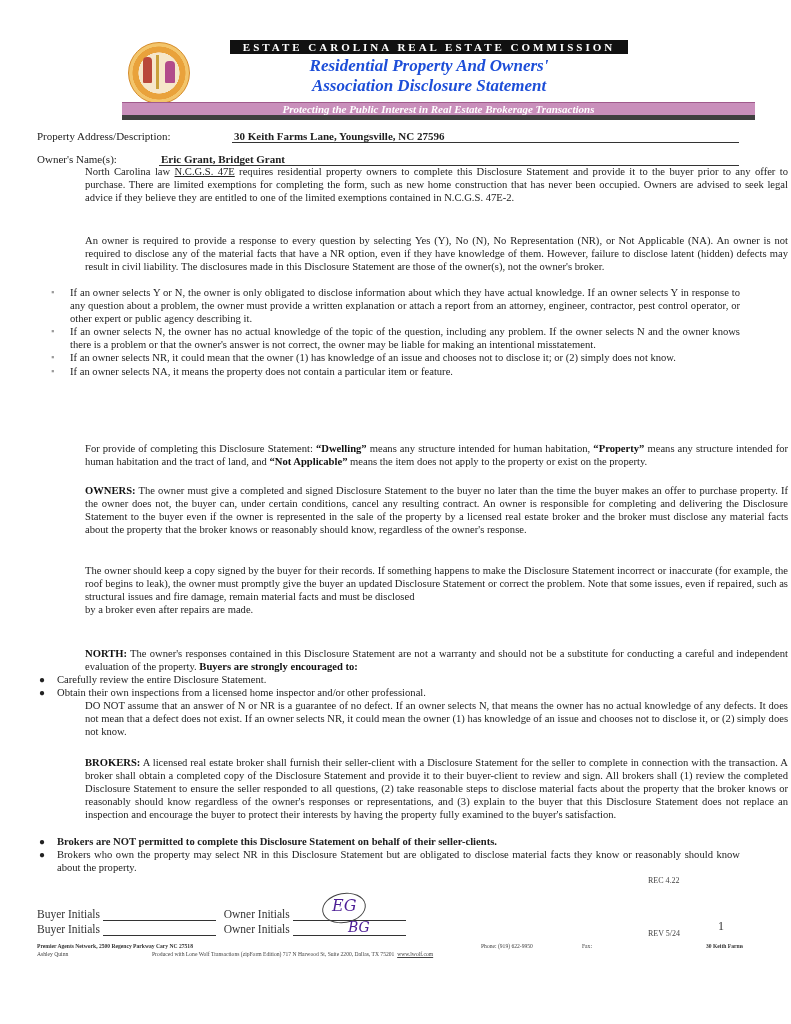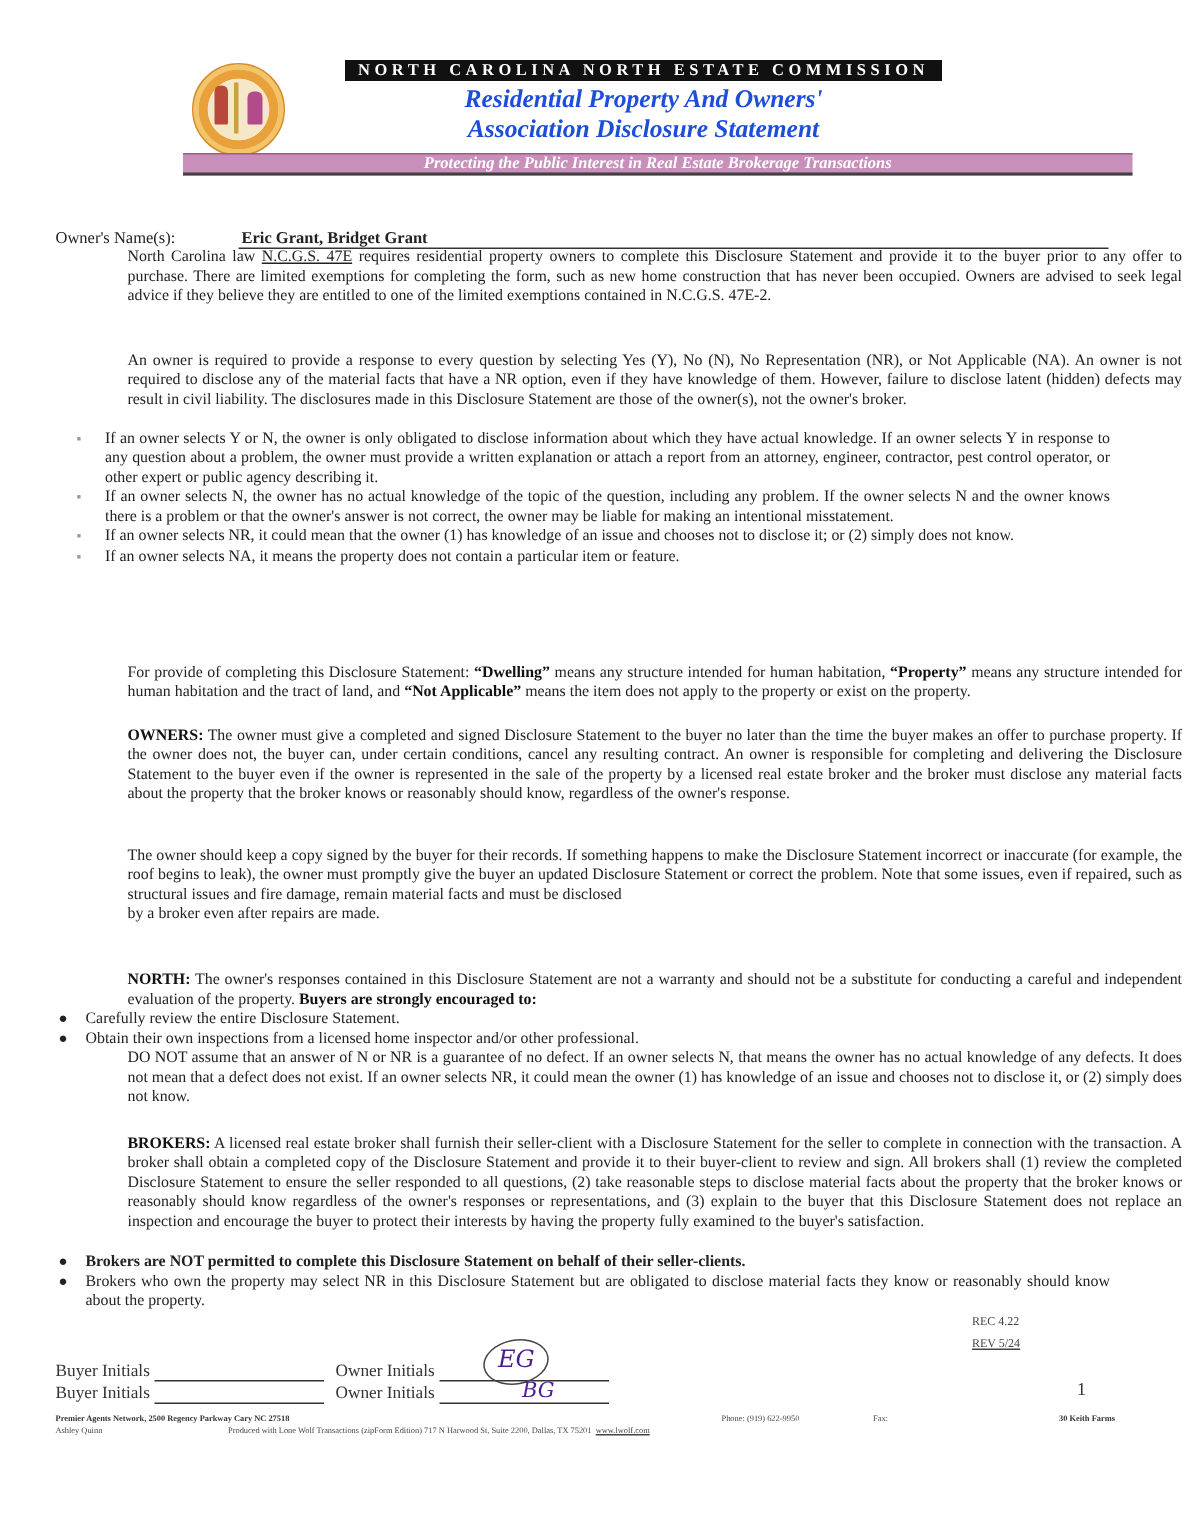--- a/index.html
+++ b/index.html
@@ -23,21 +23,21 @@
     position: absolute; left: 230px; top: 40px; width: 398px; height: 14px;
     background: #111; color: #fff; font-family: "Liberation Serif", serif; font-weight: bold;
     font-size: 11px; letter-spacing: 3px; text-align: center; line-height: 14px;
   }
   .form-title {
     position: absolute; left: 230px; top: 56px; width: 398px; text-align: center;
     color: #1d4ed8; font-style: italic; font-weight: bold; font-size: 17px; line-height: 20px;
   }
   .tagline-bar {
     position: absolute; left: 122px; top: 102px; width: 633px; height: 12px;
-    background: #c98fbb; border-top: 1px solid #a05a8c; border-bottom: 2px solid #404040;
+    background: #c98fbb; border-top: 1px solid #a05a8c; border-bottom: 5px solid #404040;
     color: #fff; font-style: italic; font-weight: bold; font-size: 11px; line-height: 12px;
     text-align: center;
   }
 
   
   .field-row { position: absolute; left: 37px; width: 702px; height: 12px; font-size: 11px; line-height: 12px; }
   .field-row .label { display: inline-block; }
   .field-row .value {
     position: absolute; top: 0; right: 0; font-weight: bold; text-decoration: none;
     border-bottom: 1px solid #333; height: 12px; padding-left: 2px;
@@ -81,27 +81,31 @@
 </head>
 <body>
 
 <div class="page">
 
   <div class="seal">
     <div class="fig1"></div>
     <div class="pole"></div>
     <div class="fig2"></div>
   </div>
-  <div class="commission-bar">NORTH CAROLINA NORTH ESTATE COMMISSION</div>
+  <div class="commission-bar">ESTATE CAROLINA REAL ESTATE COMMISSION</div>
   <div class="form-title">
     <div>Residential Property And Owners'</div>
     <div>Association Disclosure Statement</div>
   </div>
   <div class="tagline-bar">Protecting the Public Interest in Real Estate Brokerage Transactions</div>
 
+  <div class="field-row" id="row-address">
+    <span class="label">Property Address/Description:</span>
+    <span class="value">30 Keith Farms Lane, Youngsville, NC  27596</span>
+  </div>
   <div class="field-row" id="row-owners">
     <span class="label">Owner's Name(s):</span>
     <span class="value">Eric Grant, Bridget Grant</span>
   </div>
 
   <div class="para" style="top:165px;">
     <span>North Carolina law </span><span class="u">N.C.G.S. 47E</span><span> requires residential property owners to complete this Disclosure Statement and provide it to the buyer prior to any offer to purchase. There are limited exemptions for completing the form, such as new home construction that has never been occupied. Owners are advised to seek legal advice if they believe they are entitled to one of the limited exemptions contained in N.C.G.S. 47E-2.</span>
   </div>
 
   <div class="para" style="top:234px;">An owner is required to provide a response to every question by selecting Yes (Y), No (N), No Representation (NR), or Not Applicable (NA). An owner is not required to disclose any of the material facts that have a NR option, even if they have knowledge of them. However, failure to disclose latent (hidden) defects may result in civil liability. The disclosures made in this Disclosure Statement are those of the owner(s), not the owner's broker.</div>
@@ -152,21 +156,21 @@
     <span>Buyer Initials</span>
     <span class="sig-line"></span>
     <span>Owner Initials</span>
     <span class="sig-line owner"></span>
   </div>
   <div class="circle-mark"></div>
   <div class="initials-mark" style="left:332px; top:896px; font-size:16px;">EG</div>
   <div class="initials-mark" style="left:348px; top:919px; font-size:14px;">BG</div>
 
   <div class="rev" style="top:876px;text-align:center;">REC 4.22</div>
-  <div class="rev" style="top:891px;text-decoration:underline;">REV 5/24</div>
+  <div class="rev" style="top:929px;">REV 5/24</div>
   <div class="pagenum">1</div>
 
   <div class="footer" style="left:37px; top:943px;"><b>Premier Agents Network, 2500 Regency Parkway Cary NC 27518</b></div>
   <div class="footer" style="left:37px; top:951px;">Ashley Quinn</div>
   <div class="footer" style="left:152px; top:951px;">
     <span>Produced with Lone Wolf Transactions (zipForm Edition) 717 N Harwood St, Suite 2200, Dallas, TX 75201</span>&nbsp;&nbsp;<span class="u">www.lwolf.com</span>
   </div>
   <div class="footer" style="left:481px; top:943px;">Phone: (919) 622-9950</div>
   <div class="footer" style="left:582px; top:943px;">Fax:</div>
   <div class="footer" style="left:706px; top:943px;"><b>30 Keith Farms</b></div>

